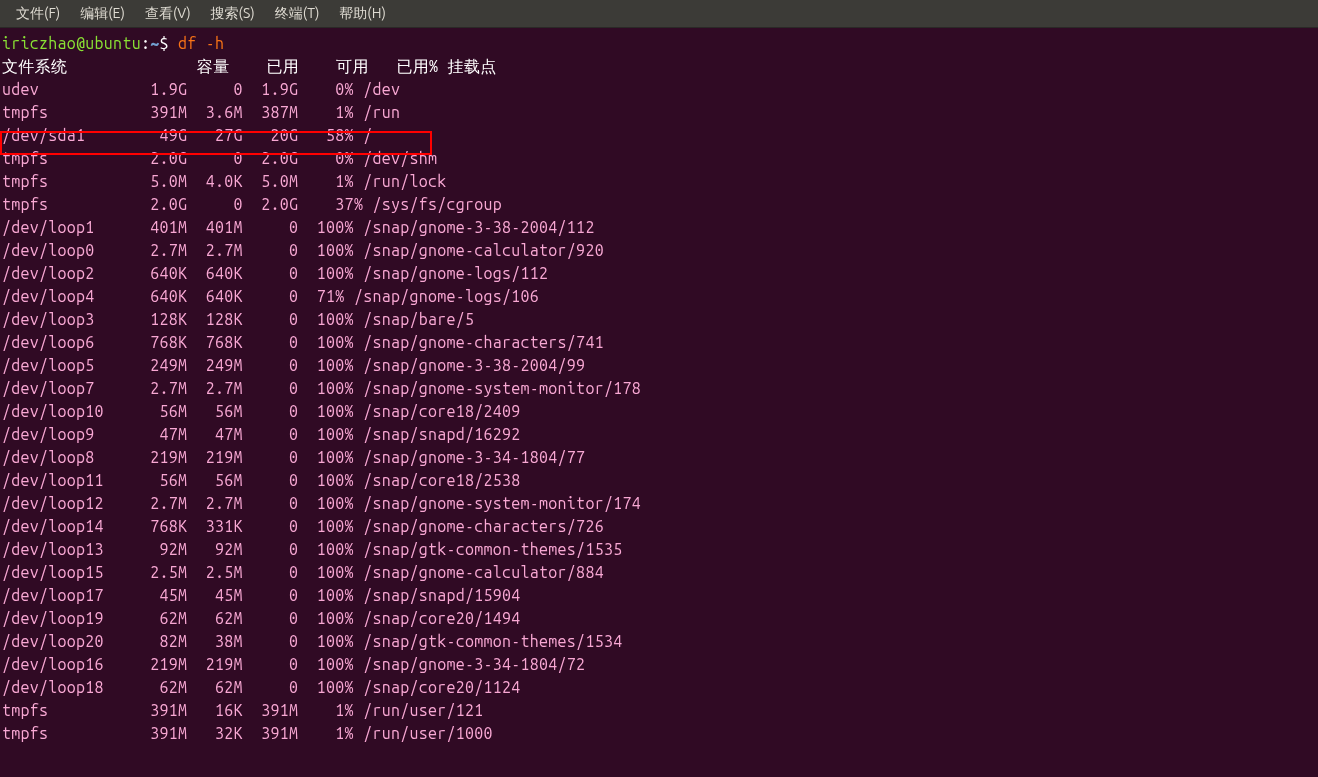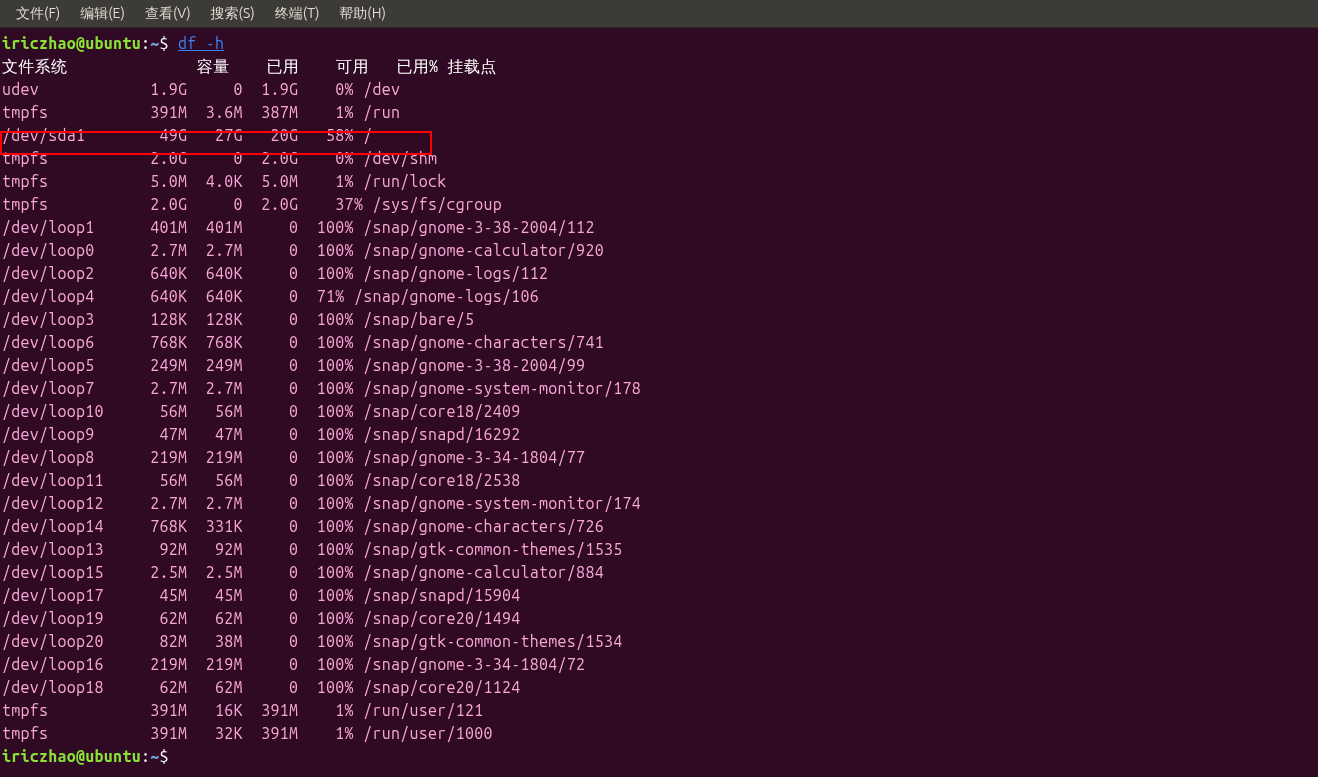--- a/index.html
+++ b/index.html
@@ -32,32 +32,31 @@
       cursor: pointer;
     }
     .terminal {
       padding: 4px 0 0 2px;
       line-height: 23px;
       white-space: pre;
       letter-spacing: 0.3px;
     }
     .user-host {
       color: #8ae234;
-      font-weight: bold;
+      font-weight: normal;
     }
     .tilde {
       color: #729fcf;
       font-weight: bold;
     }
     .dollar {
       color: #ffffff;
     }
     .cmd {
-      color: #3b82f6;
-      text-decoration: underline;
+      color: #f97316;
     }
     .header {
       font-weight: normal;
       color: #ffffff;
     }
     .row {
       color: #f9a8d4;
     }
     .highlight-box {
       position: absolute;
@@ -103,15 +102,15 @@
 <span class="row">/dev/loop14     768K  331K     0  100% /snap/gnome-characters/726</span>
 <span class="row">/dev/loop13      92M   92M     0  100% /snap/gtk-common-themes/1535</span>
 <span class="row">/dev/loop15     2.5M  2.5M     0  100% /snap/gnome-calculator/884</span>
 <span class="row">/dev/loop17      45M   45M     0  100% /snap/snapd/15904</span>
 <span class="row">/dev/loop19      62M   62M     0  100% /snap/core20/1494</span>
 <span class="row">/dev/loop20      82M   38M     0  100% /snap/gtk-common-themes/1534</span>
 <span class="row">/dev/loop16     219M  219M     0  100% /snap/gnome-3-34-1804/72</span>
 <span class="row">/dev/loop18      62M   62M     0  100% /snap/core20/1124</span>
 <span class="row">tmpfs           391M   16K  391M    1% /run/user/121</span>
 <span class="row">tmpfs           391M   32K  391M    1% /run/user/1000</span>
-<span class="prompt-line"><span class="user-host">iriczhao@ubuntu</span><span class="dollar">:</span><span class="tilde">~</span><span class="dollar">$</span></span></div>
+</div>
 
 <div class="highlight-box" id="highlight" style="left: 0px; top: 131px; width: 432px; height: 24px;"></div>
 
 </body></html>

